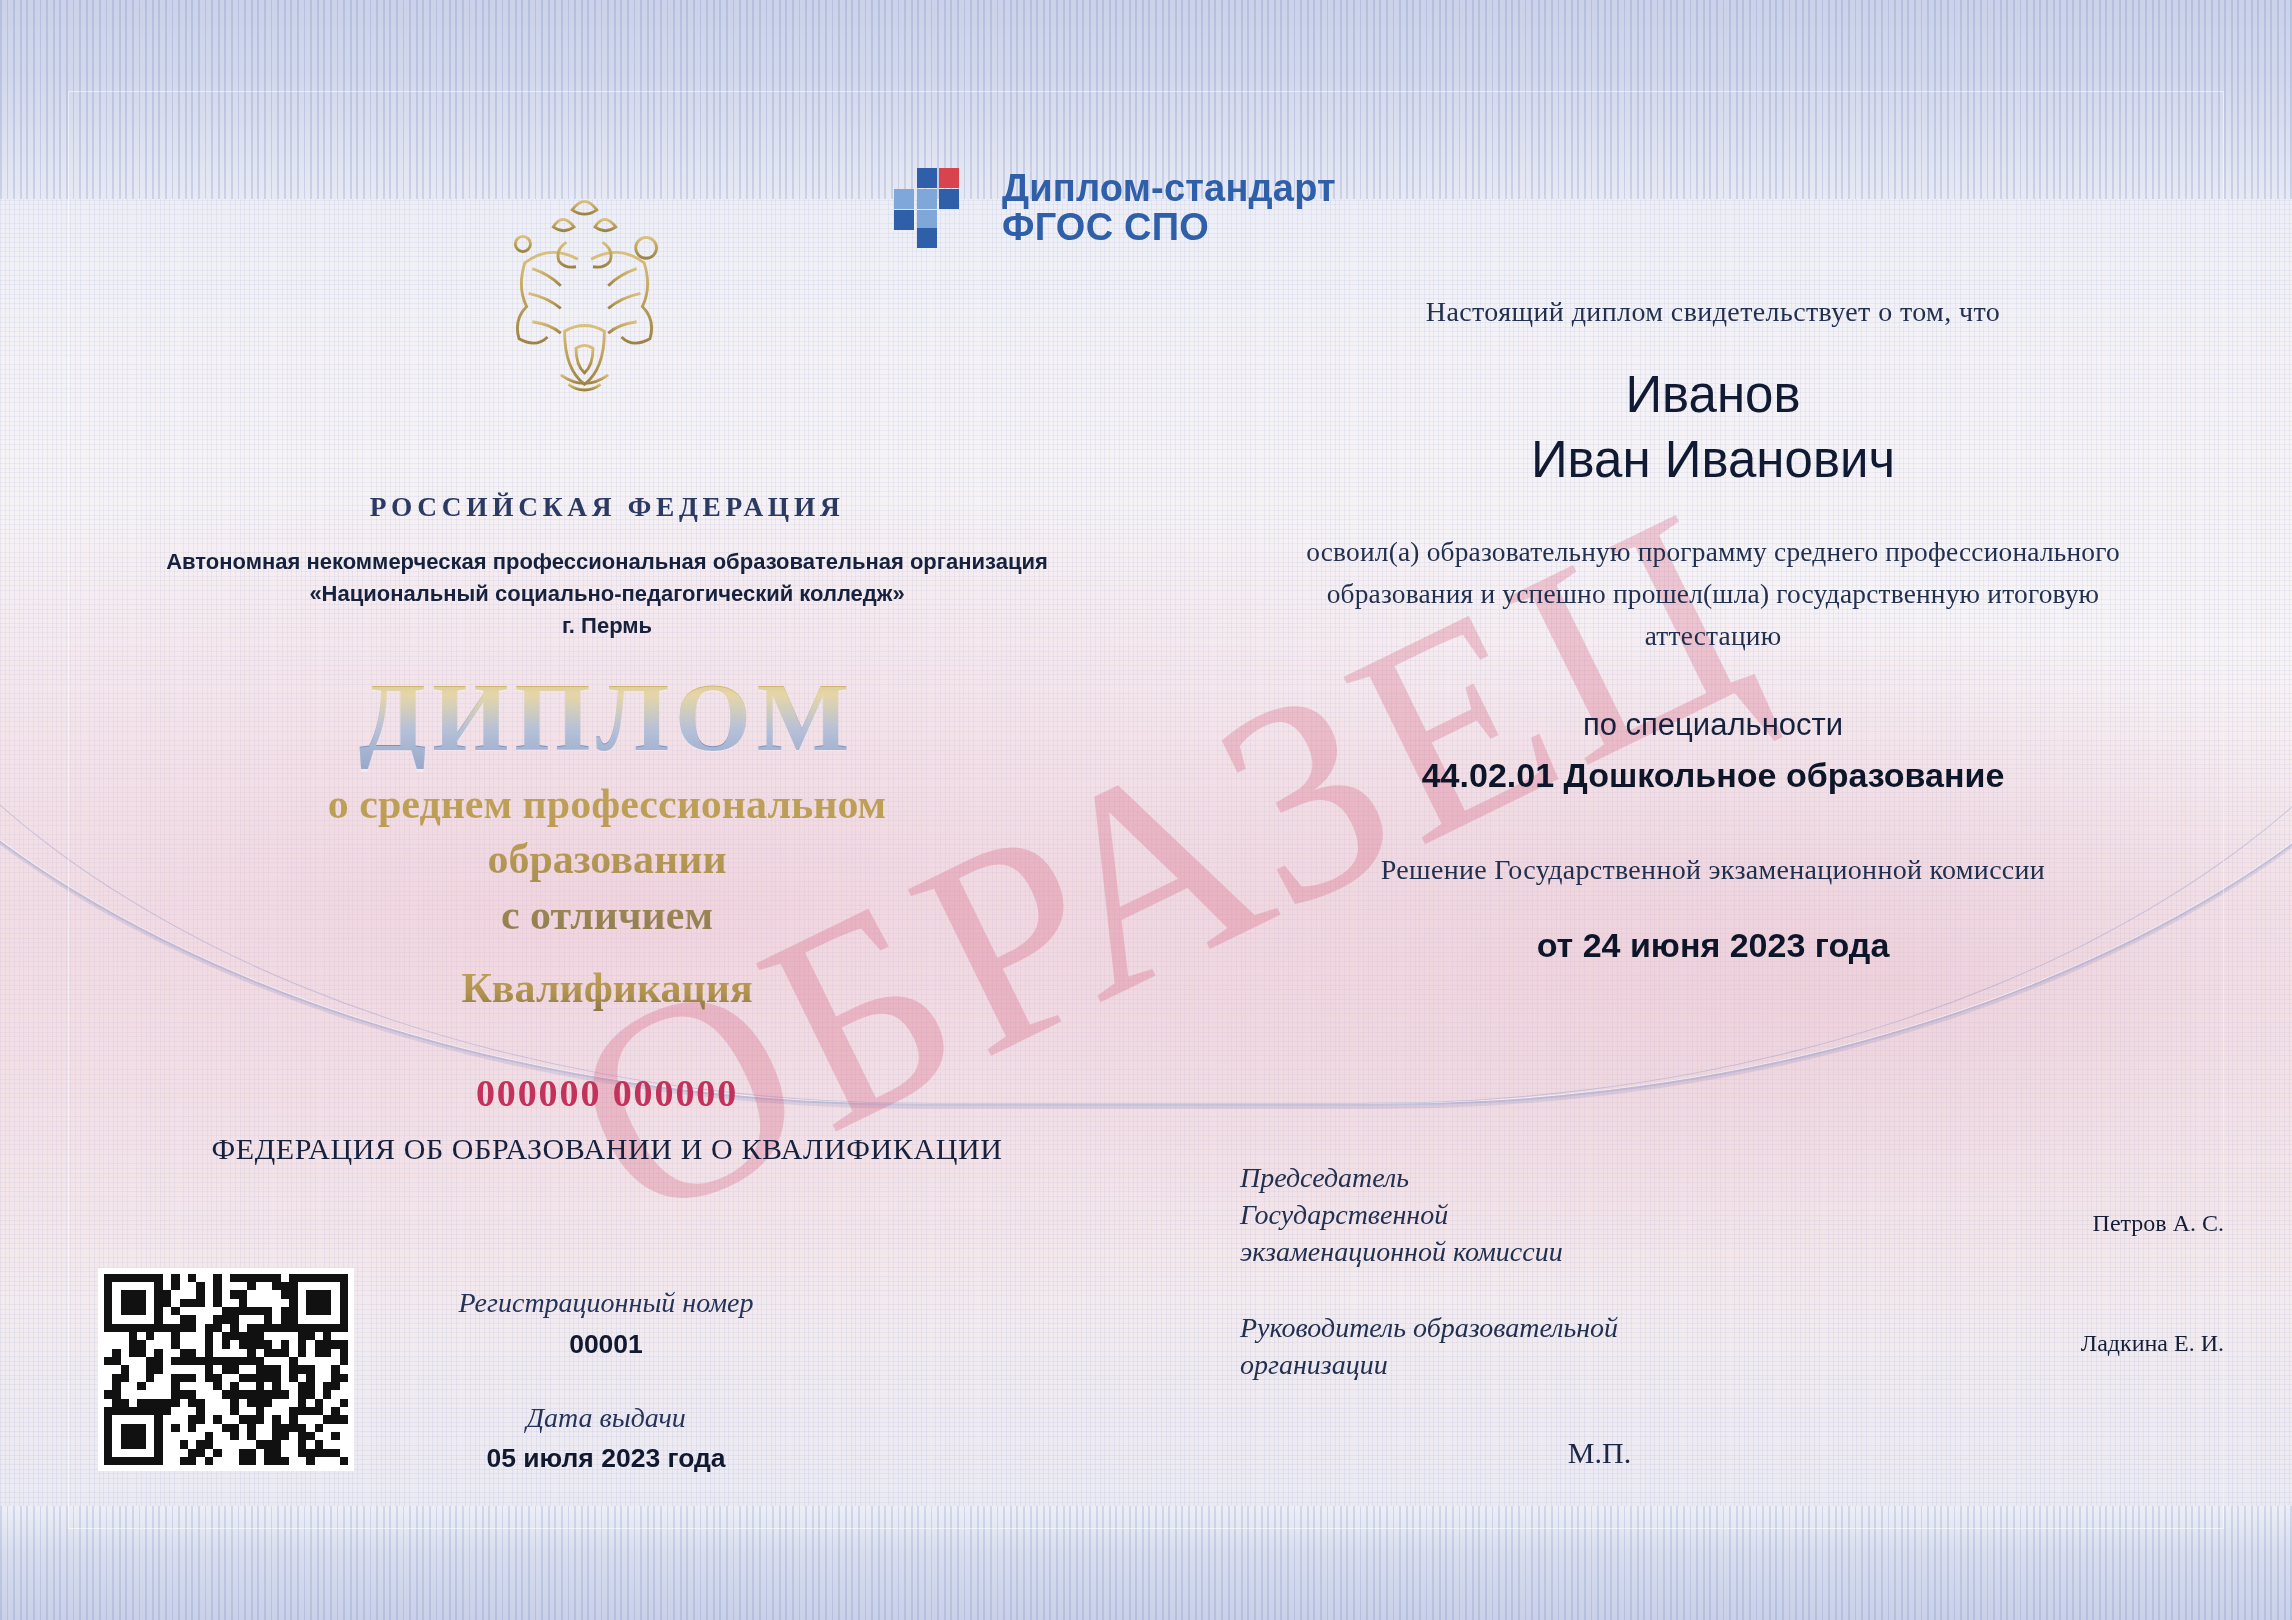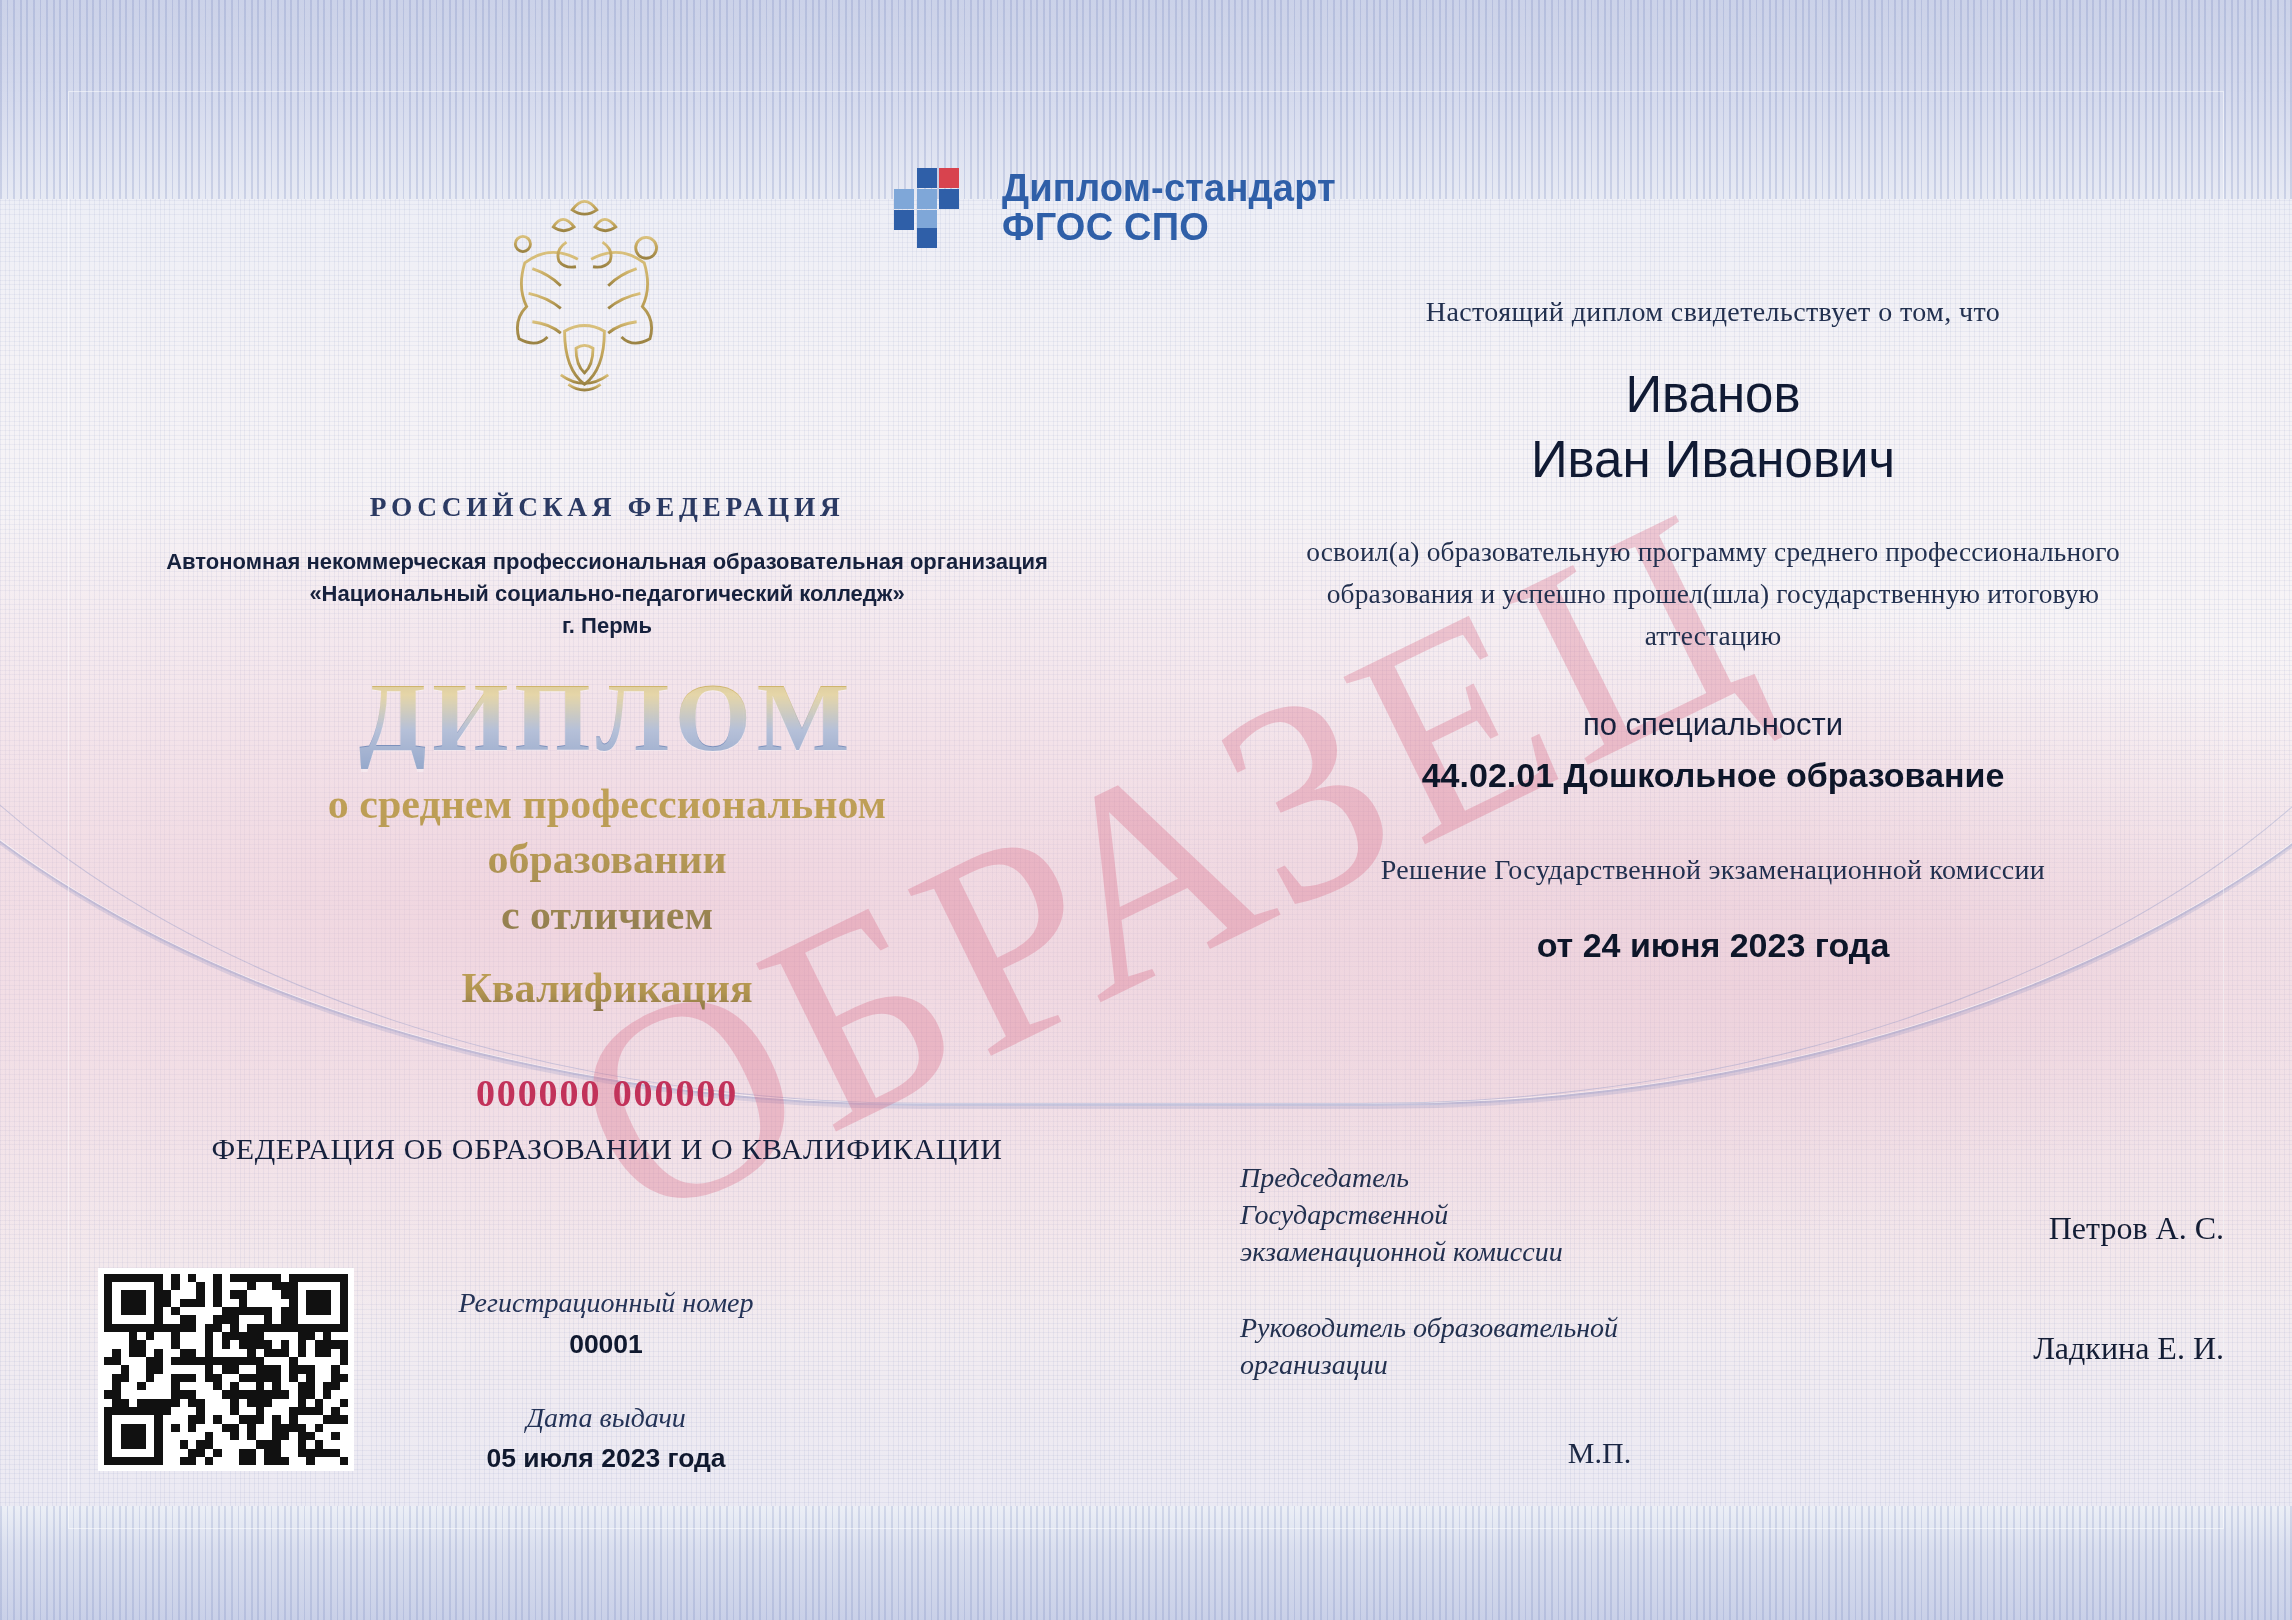--- a/index.html
+++ b/index.html
@@ -362,21 +362,21 @@
     font-family: "Liberation Serif", serif;
     font-style: italic;
     font-size: 28px;
     line-height: 1.33;
     color: #22304f;
     text-align: left;
     flex: 0 0 606px;
   }
   .sig-name {
     font-family: "Liberation Serif", serif;
-    font-size: 32px;
+    font-size: 24px;
     color: #131d35;
     white-space: nowrap;
     padding-top: 51px;
   }
   .sig-row.second .sig-name { padding-top: 21px; }
   .stamp {
     margin-top: 53px;
     text-align: center;
     font-family: "Liberation Serif", serif;
     font-size: 30px;

